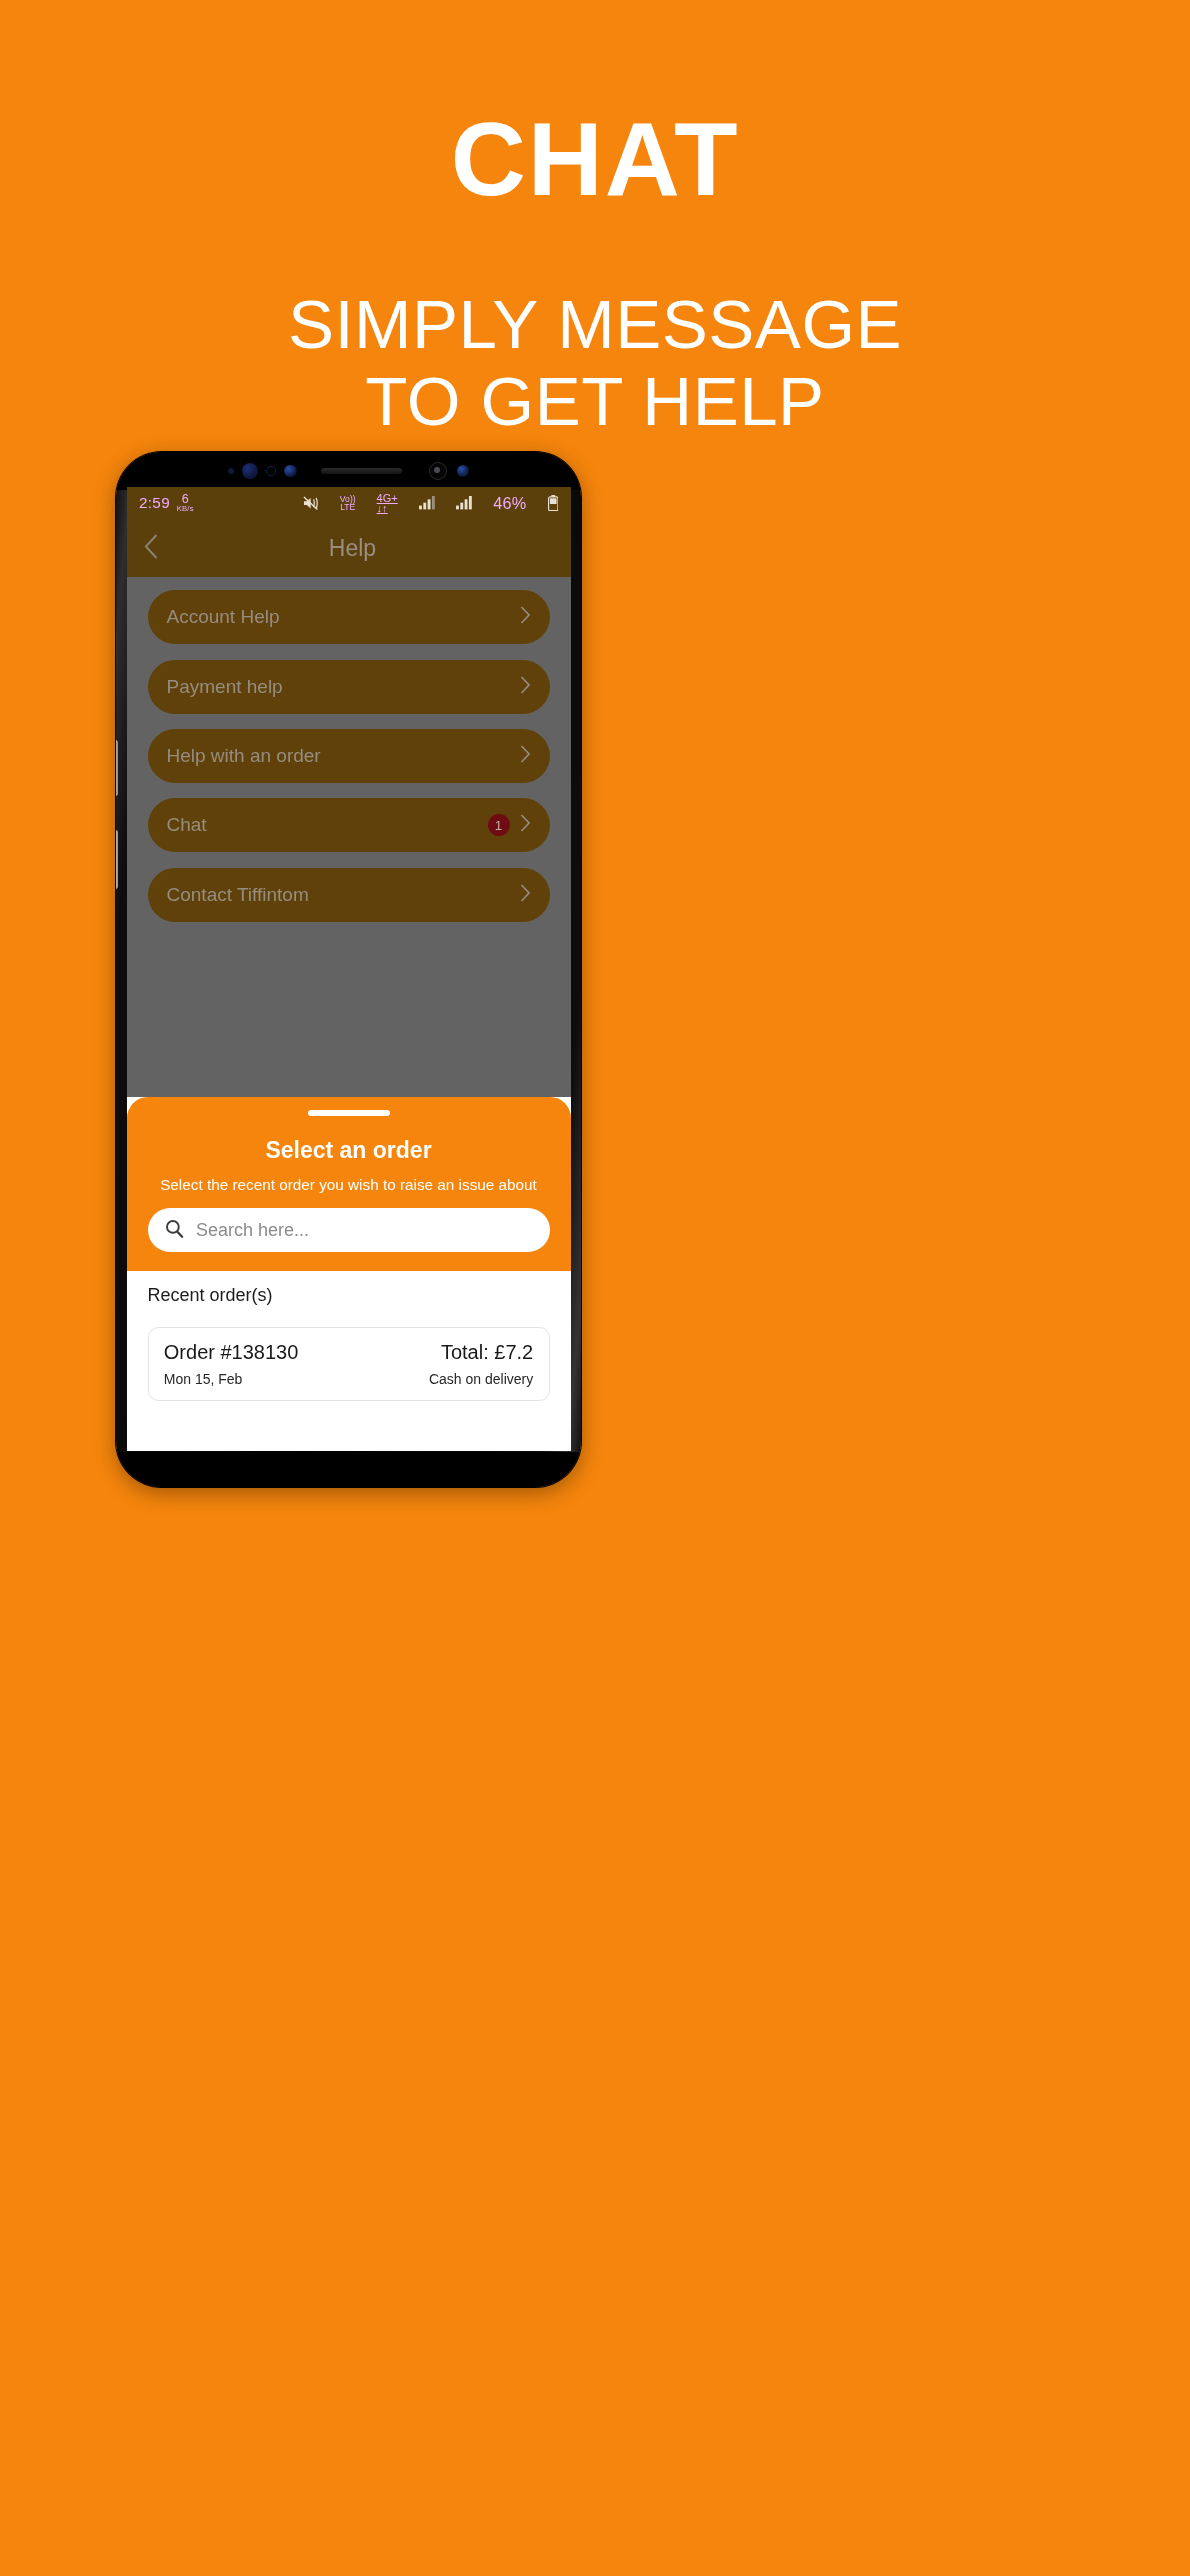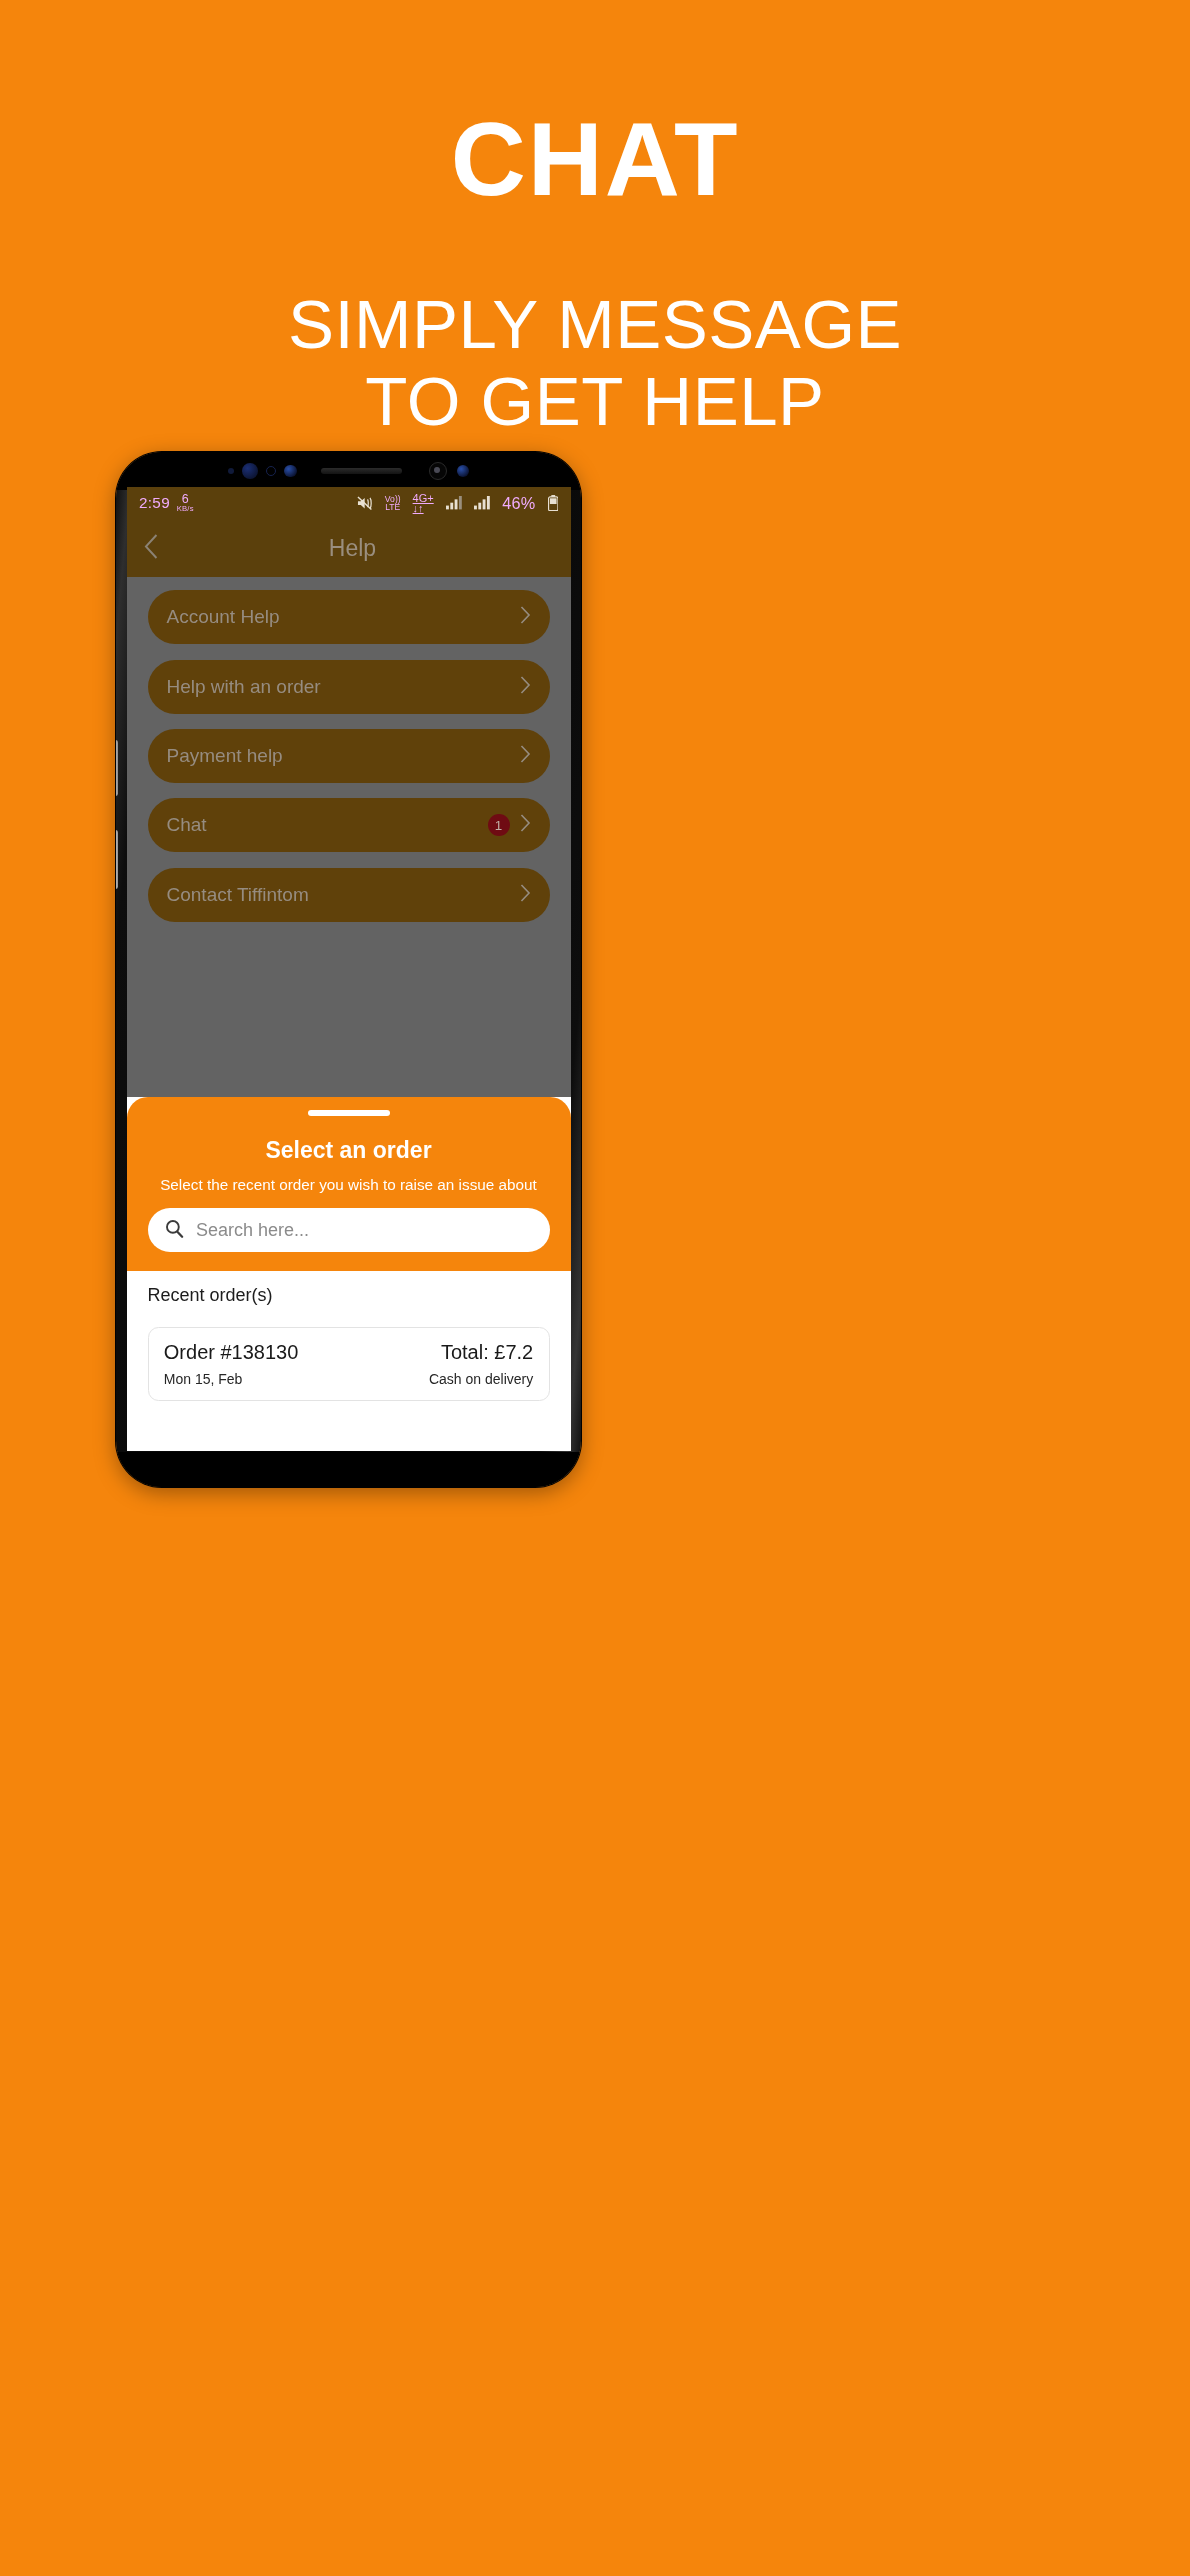--- a/index.html
+++ b/index.html
@@ -101,21 +101,21 @@
     height: 32px; background: #5B400C;
     display: flex; align-items: center;
     padding: 0 12.5px;
     color: #f0abfc;
     font-size: 14.4px;
   }
   #sb-time { font-size: 15.3px; letter-spacing: 0.3px; }
   #sb-net { margin-left: 6.7px; text-align: center; line-height: 1; }
   #sb-net .n1 { font-size: 12.5px; display: block; }
   #sb-net .n2 { font-size: 7.7px; display: block; letter-spacing: 0.2px; }
-  #sb-right { margin-left: auto; display: flex; align-items: center; gap: 12px; }
+  #sb-right { margin-left: auto; display: flex; align-items: center; gap: 21px; }
   #sb-right svg { display: block; }
   .volte { line-height: .95; text-align: center; font-size: 8.6px; }
   .gplus { line-height: .95; font-size: 11px; text-decoration: underline; }
   #sb-batt-text { font-size: 16.3px; letter-spacing: 0.2px; }
 
   
   #navbar {
     height: 58px; background: #5B400C;
     display: flex; align-items: center; position: relative;
   }
@@ -286,32 +286,32 @@
             <span class="help-right">
               <span>
                 <svg width="10.5" height="18" viewBox="0 0 11 19">
                     <path d="M1.5 1l8 8.5-8 8.5" stroke="#968C80" stroke-width="1.7" fill="none"></path>
                   </svg>
               </span>
             </span>
           </div>
 
           <div class="help-row">
+            <span class="help-label">Payment help</span>
+            <span class="help-right">
+              <span>
+                <svg width="10.5" height="18" viewBox="0 0 11 19">
+                    <path d="M1.5 1l8 8.5-8 8.5" stroke="#968C80" stroke-width="1.7" fill="none"></path>
+                  </svg>
+              </span>
+            </span>
+          </div>
+
+          <div class="help-row">
             <span class="help-label">Help with an order</span>
-            <span class="help-right">
-              <span>
-                <svg width="10.5" height="18" viewBox="0 0 11 19">
-                    <path d="M1.5 1l8 8.5-8 8.5" stroke="#968C80" stroke-width="1.7" fill="none"></path>
-                  </svg>
-              </span>
-            </span>
-          </div>
-
-          <div class="help-row">
-            <span class="help-label">Payment help</span>
             <span class="help-right">
               <span>
                 <svg width="10.5" height="18" viewBox="0 0 11 19">
                     <path d="M1.5 1l8 8.5-8 8.5" stroke="#968C80" stroke-width="1.7" fill="none"></path>
                   </svg>
               </span>
             </span>
           </div>
 
           <div class="help-row">

